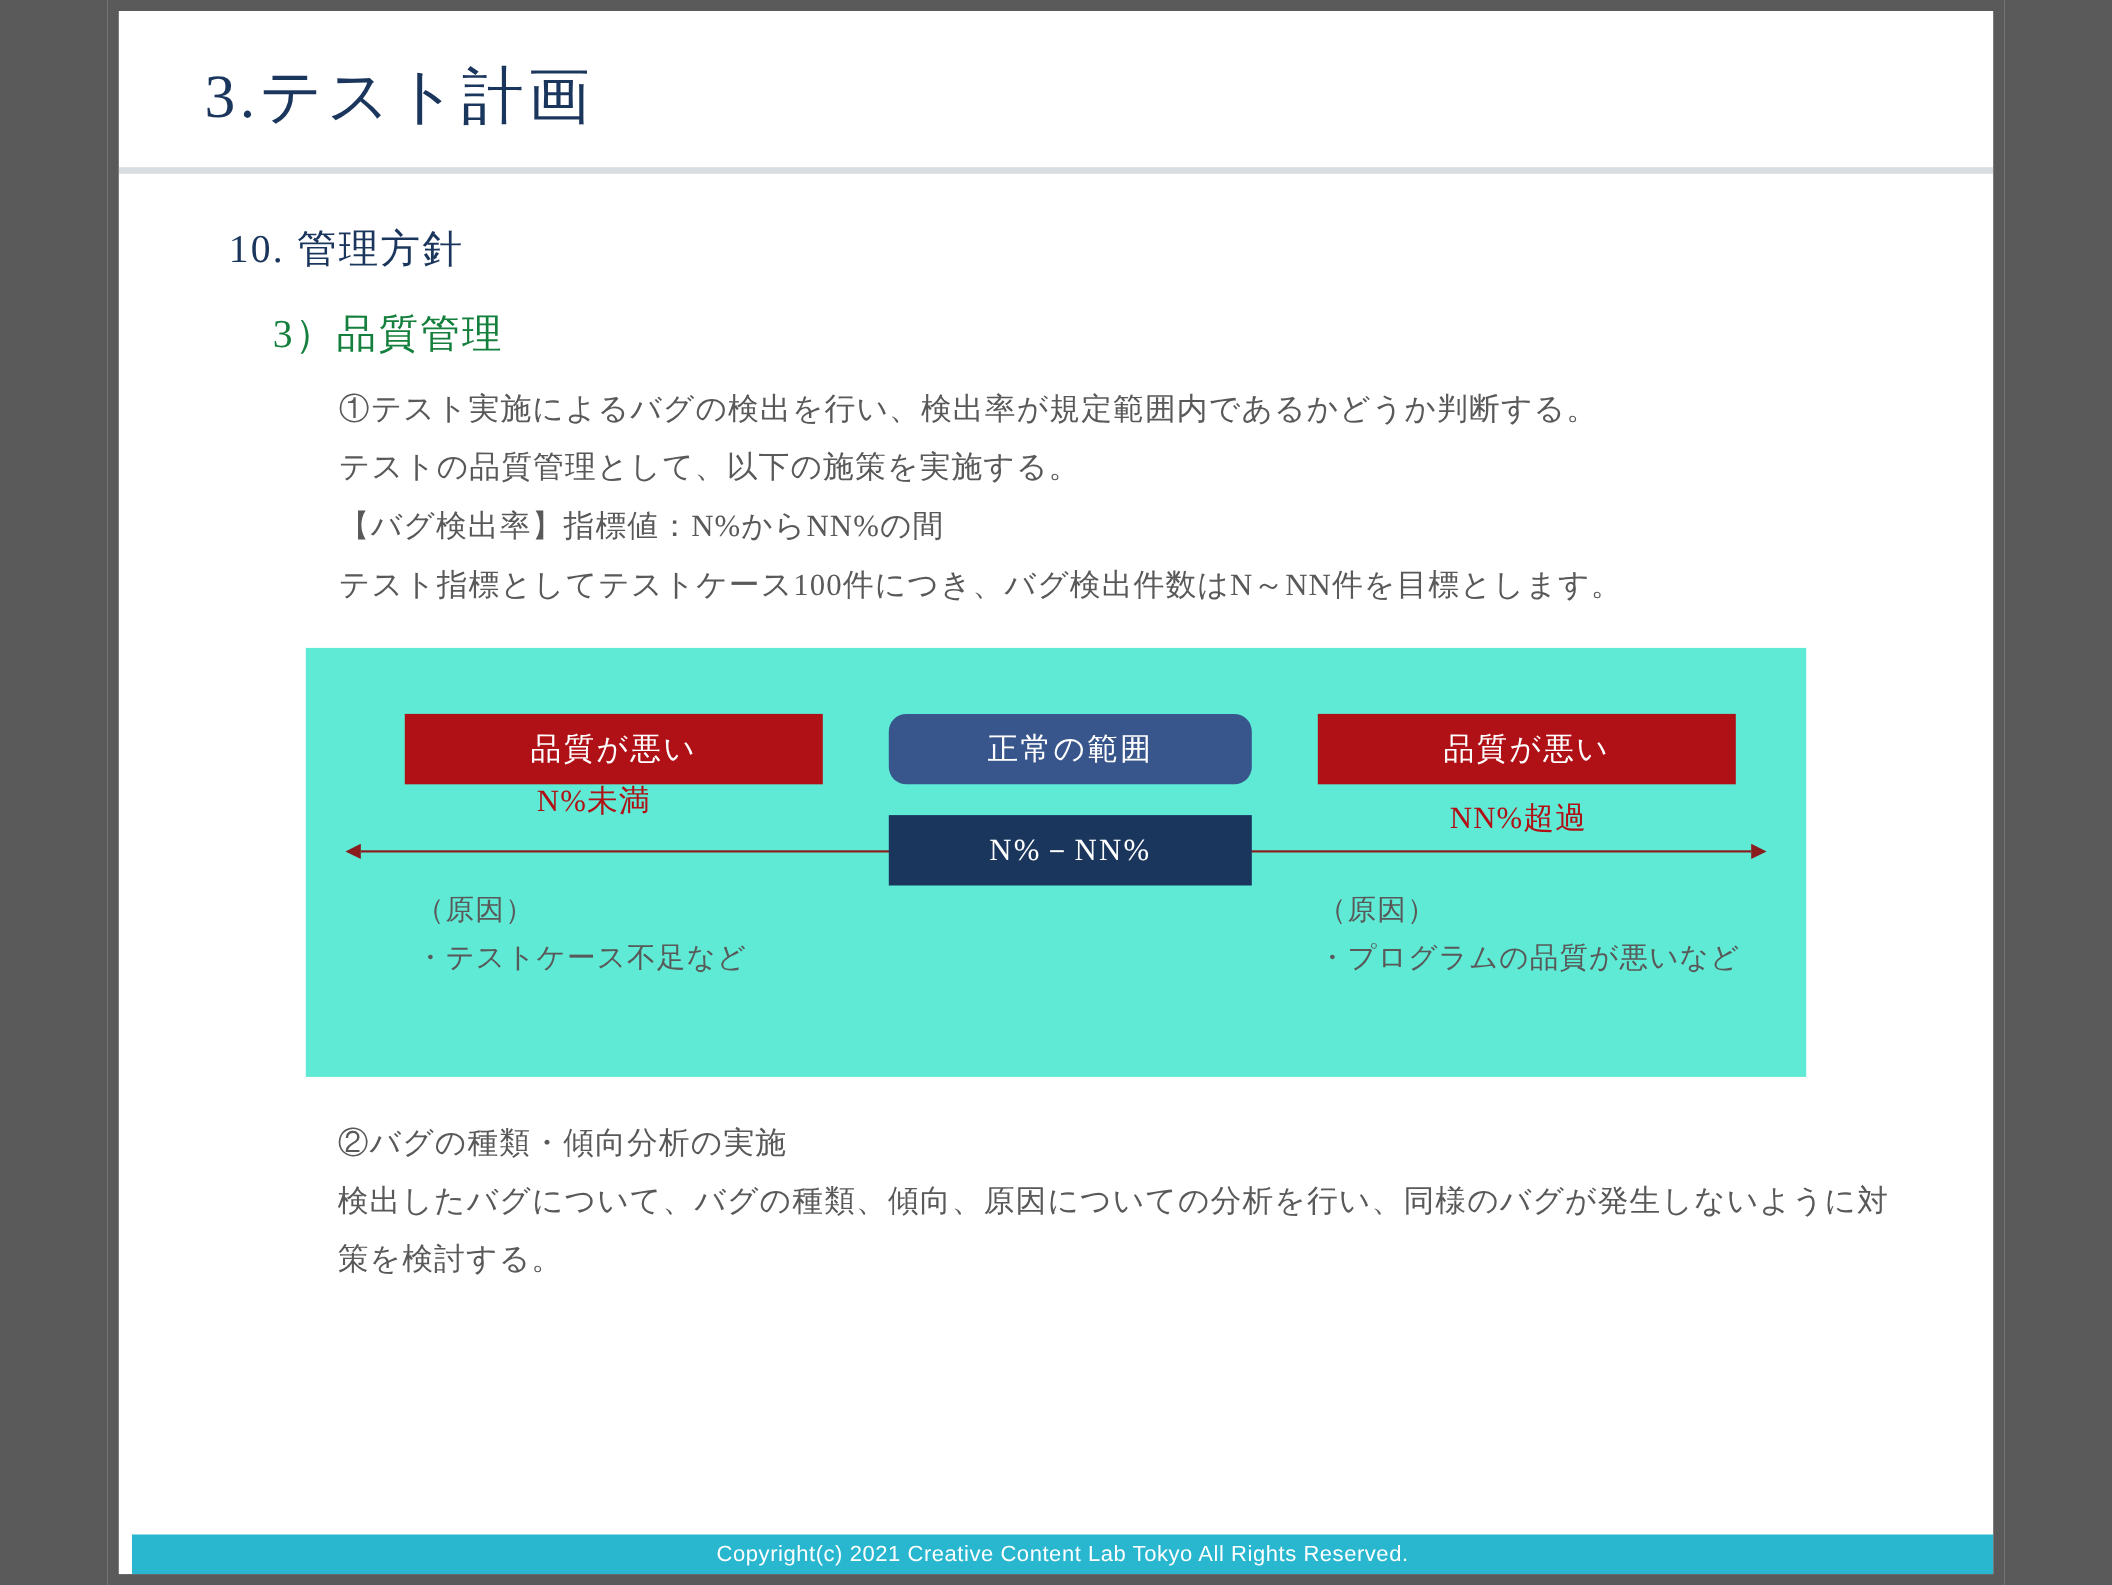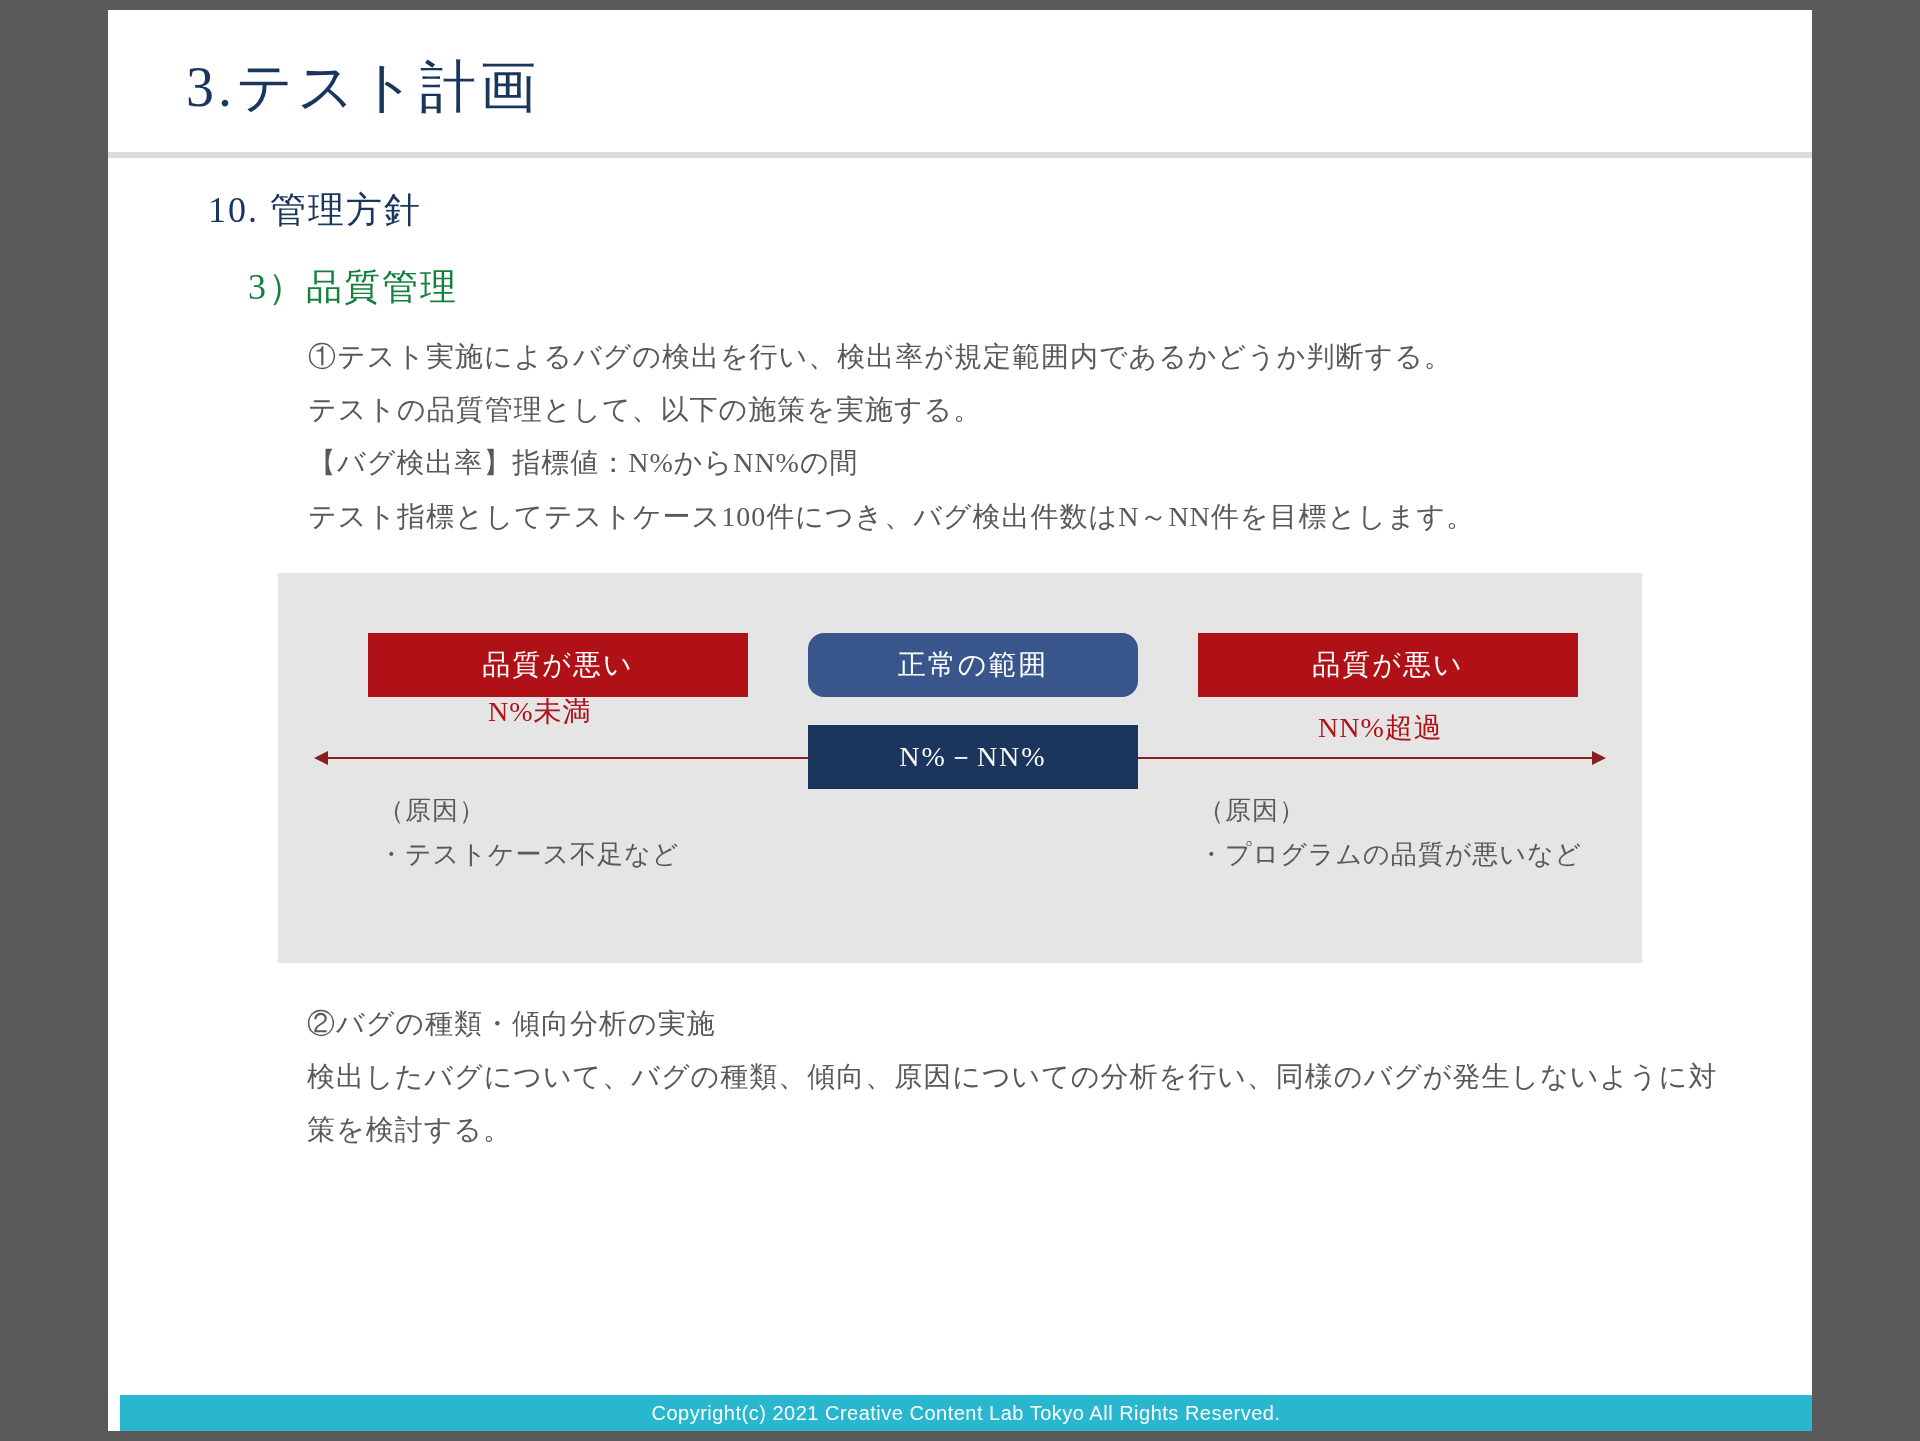--- a/index.html
+++ b/index.html
@@ -34,38 +34,39 @@
     height: 6px;
     background: #d9dde0;
     width: 100%;
     margin-top: 6px;
   }
   .subtitle {
     font-size: 36px;
     color: #1b365d;
     padding: 28px 0 0 100px;
     letter-spacing: 2px;
+    margin-top: 16px;
   }
   .section-label {
     font-size: 36px;
     color: #15803d;
     padding: 28px 0 0 140px;
     letter-spacing: 2px;
   }
   .body-text {
     font-size: 28px;
     color: #595959;
     line-height: 1.9;
     padding: 18px 90px 0 200px;
     letter-spacing: 1px;
   }
   .body-text p { margin: 0; }
   .chart-area {
     margin: 30px 170px 0 170px;
-    background: #e5e5e5;
+    background: #5eead4;
     height: 390px;
     position: relative;
   }
   .box {
     position: absolute;
     height: 64px;
     display: flex;
     align-items: center;
     justify-content: center;
     font-size: 28px;

